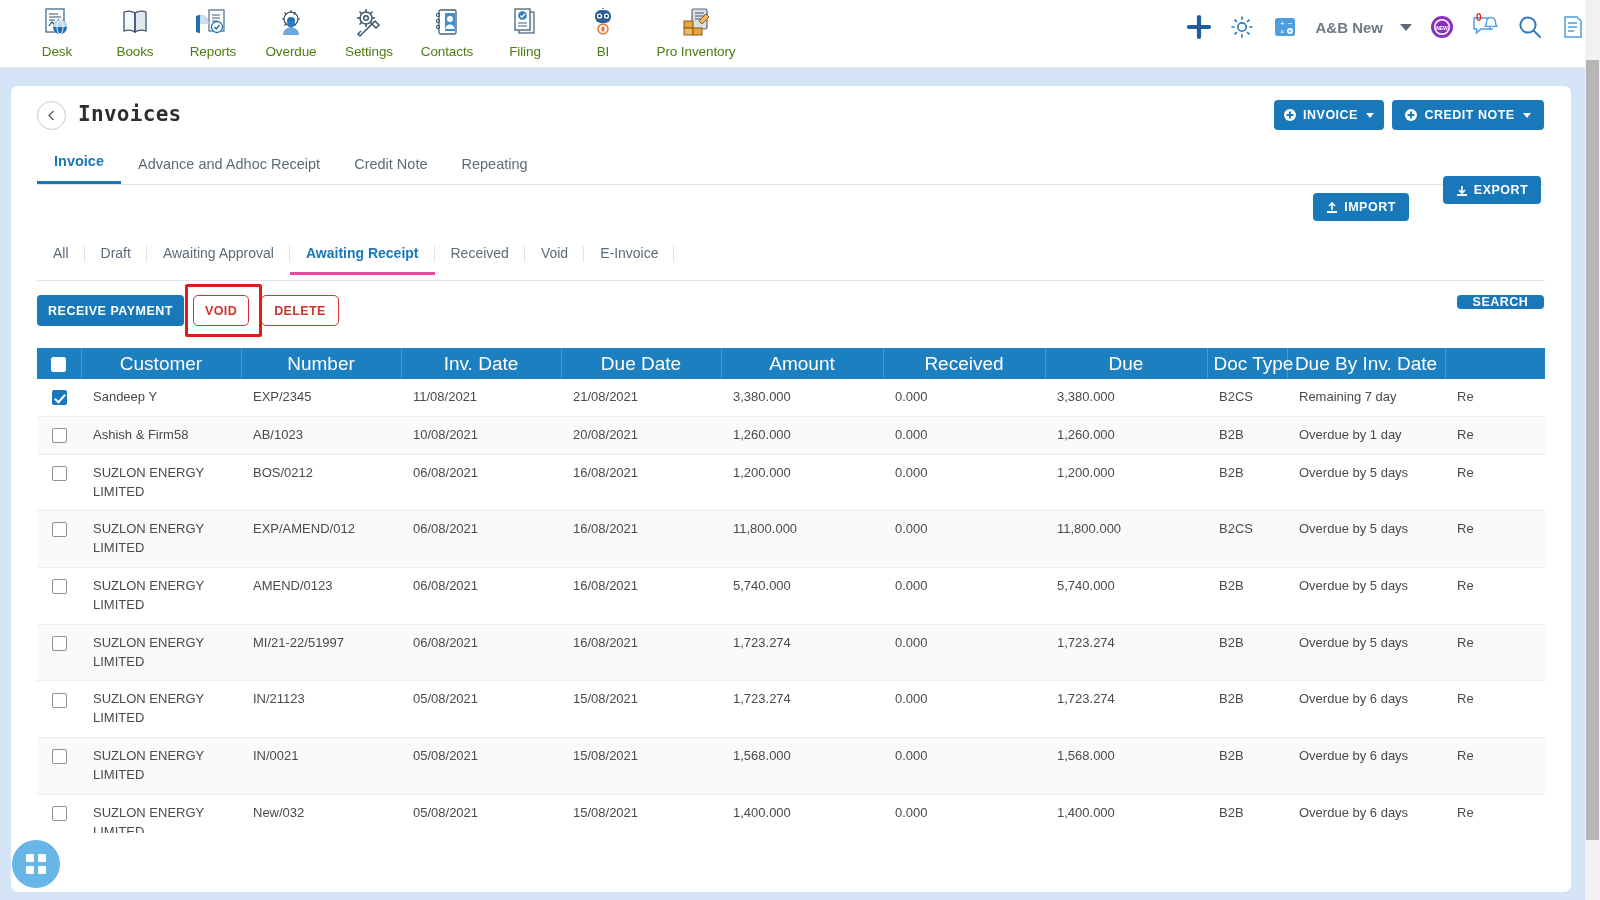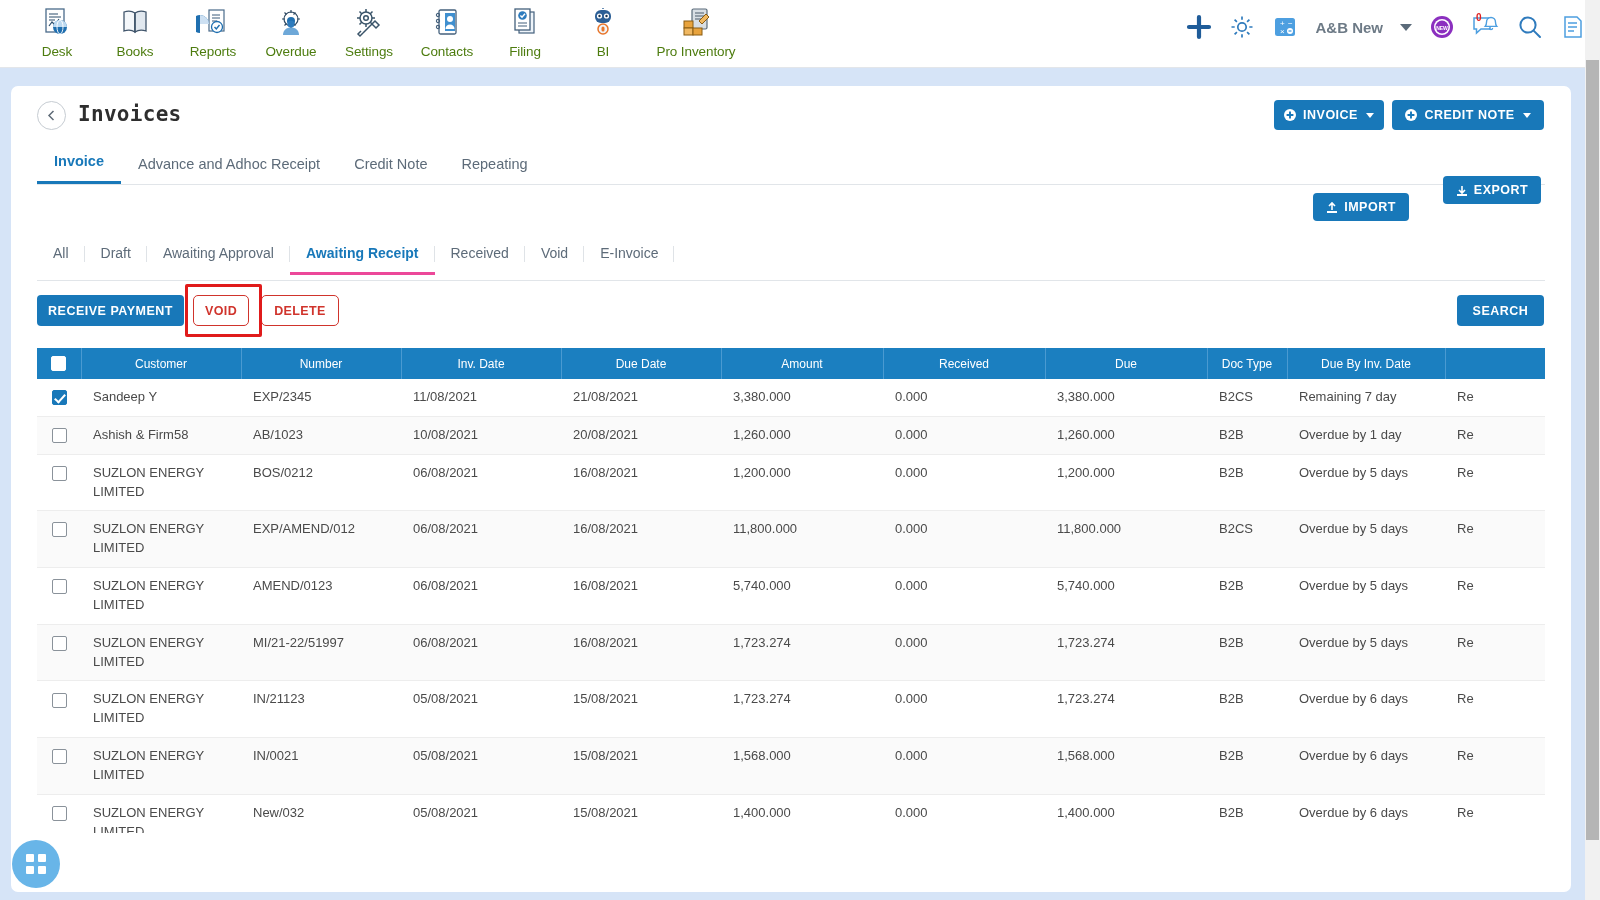--- a/index.html
+++ b/index.html
@@ -141,33 +141,33 @@
     font-size: 12.5px; font-weight: bold; letter-spacing: 0.4px;
     display: flex; align-items: center; justify-content: center; cursor: pointer;
   }
   .act-void { left: 182px; top: 209px; width: 56px; height: 31px; }
   .act-delete { left: 250px; top: 209px; width: 78px; height: 31px; }
   .hl-box {
     position: absolute; left: 174px; top: 198px; width: 77px; height: 53px;
     border: 3px solid #e01b1b; border-radius: 2px; pointer-events: none;
   }
   .act-search {
-    position: absolute; right: 27px; top: 209px; width: 87px; height: 31px;
+    position: absolute; right: 27px; top: 209px; width: 87px; height: 14px;
     font-size: 12.5px;
   }
 
   
   .table-wrap {
     position: absolute; left: 26px; top: 262px;
     width: 1508px; height: 485px;
     overflow: hidden;
   }
   table.grid { border-collapse: collapse; width: 1535px; table-layout: fixed; }
   table.grid th {
-    background: #1b7fc0; color: #fff; font-size: 12px; font-weight: normal;
+    background: #1b7fc0; color: #fff; font-size: 19px; font-weight: normal;
     height: 31px; text-align: center; border-right: 1px solid #4a9ad1;
     padding: 0 6px; white-space: nowrap;
   }
   table.grid th:last-child { border-right: none; }
   table.grid td {
     font-size: 13px; color: #4a4a4a; padding: 9px 12px;
     border-bottom: 1px solid #ededed; vertical-align: top;
     white-space: normal; line-height: 1.45;
   }
   table.grid tbody tr:nth-child(even) { background: #fafafa; }

